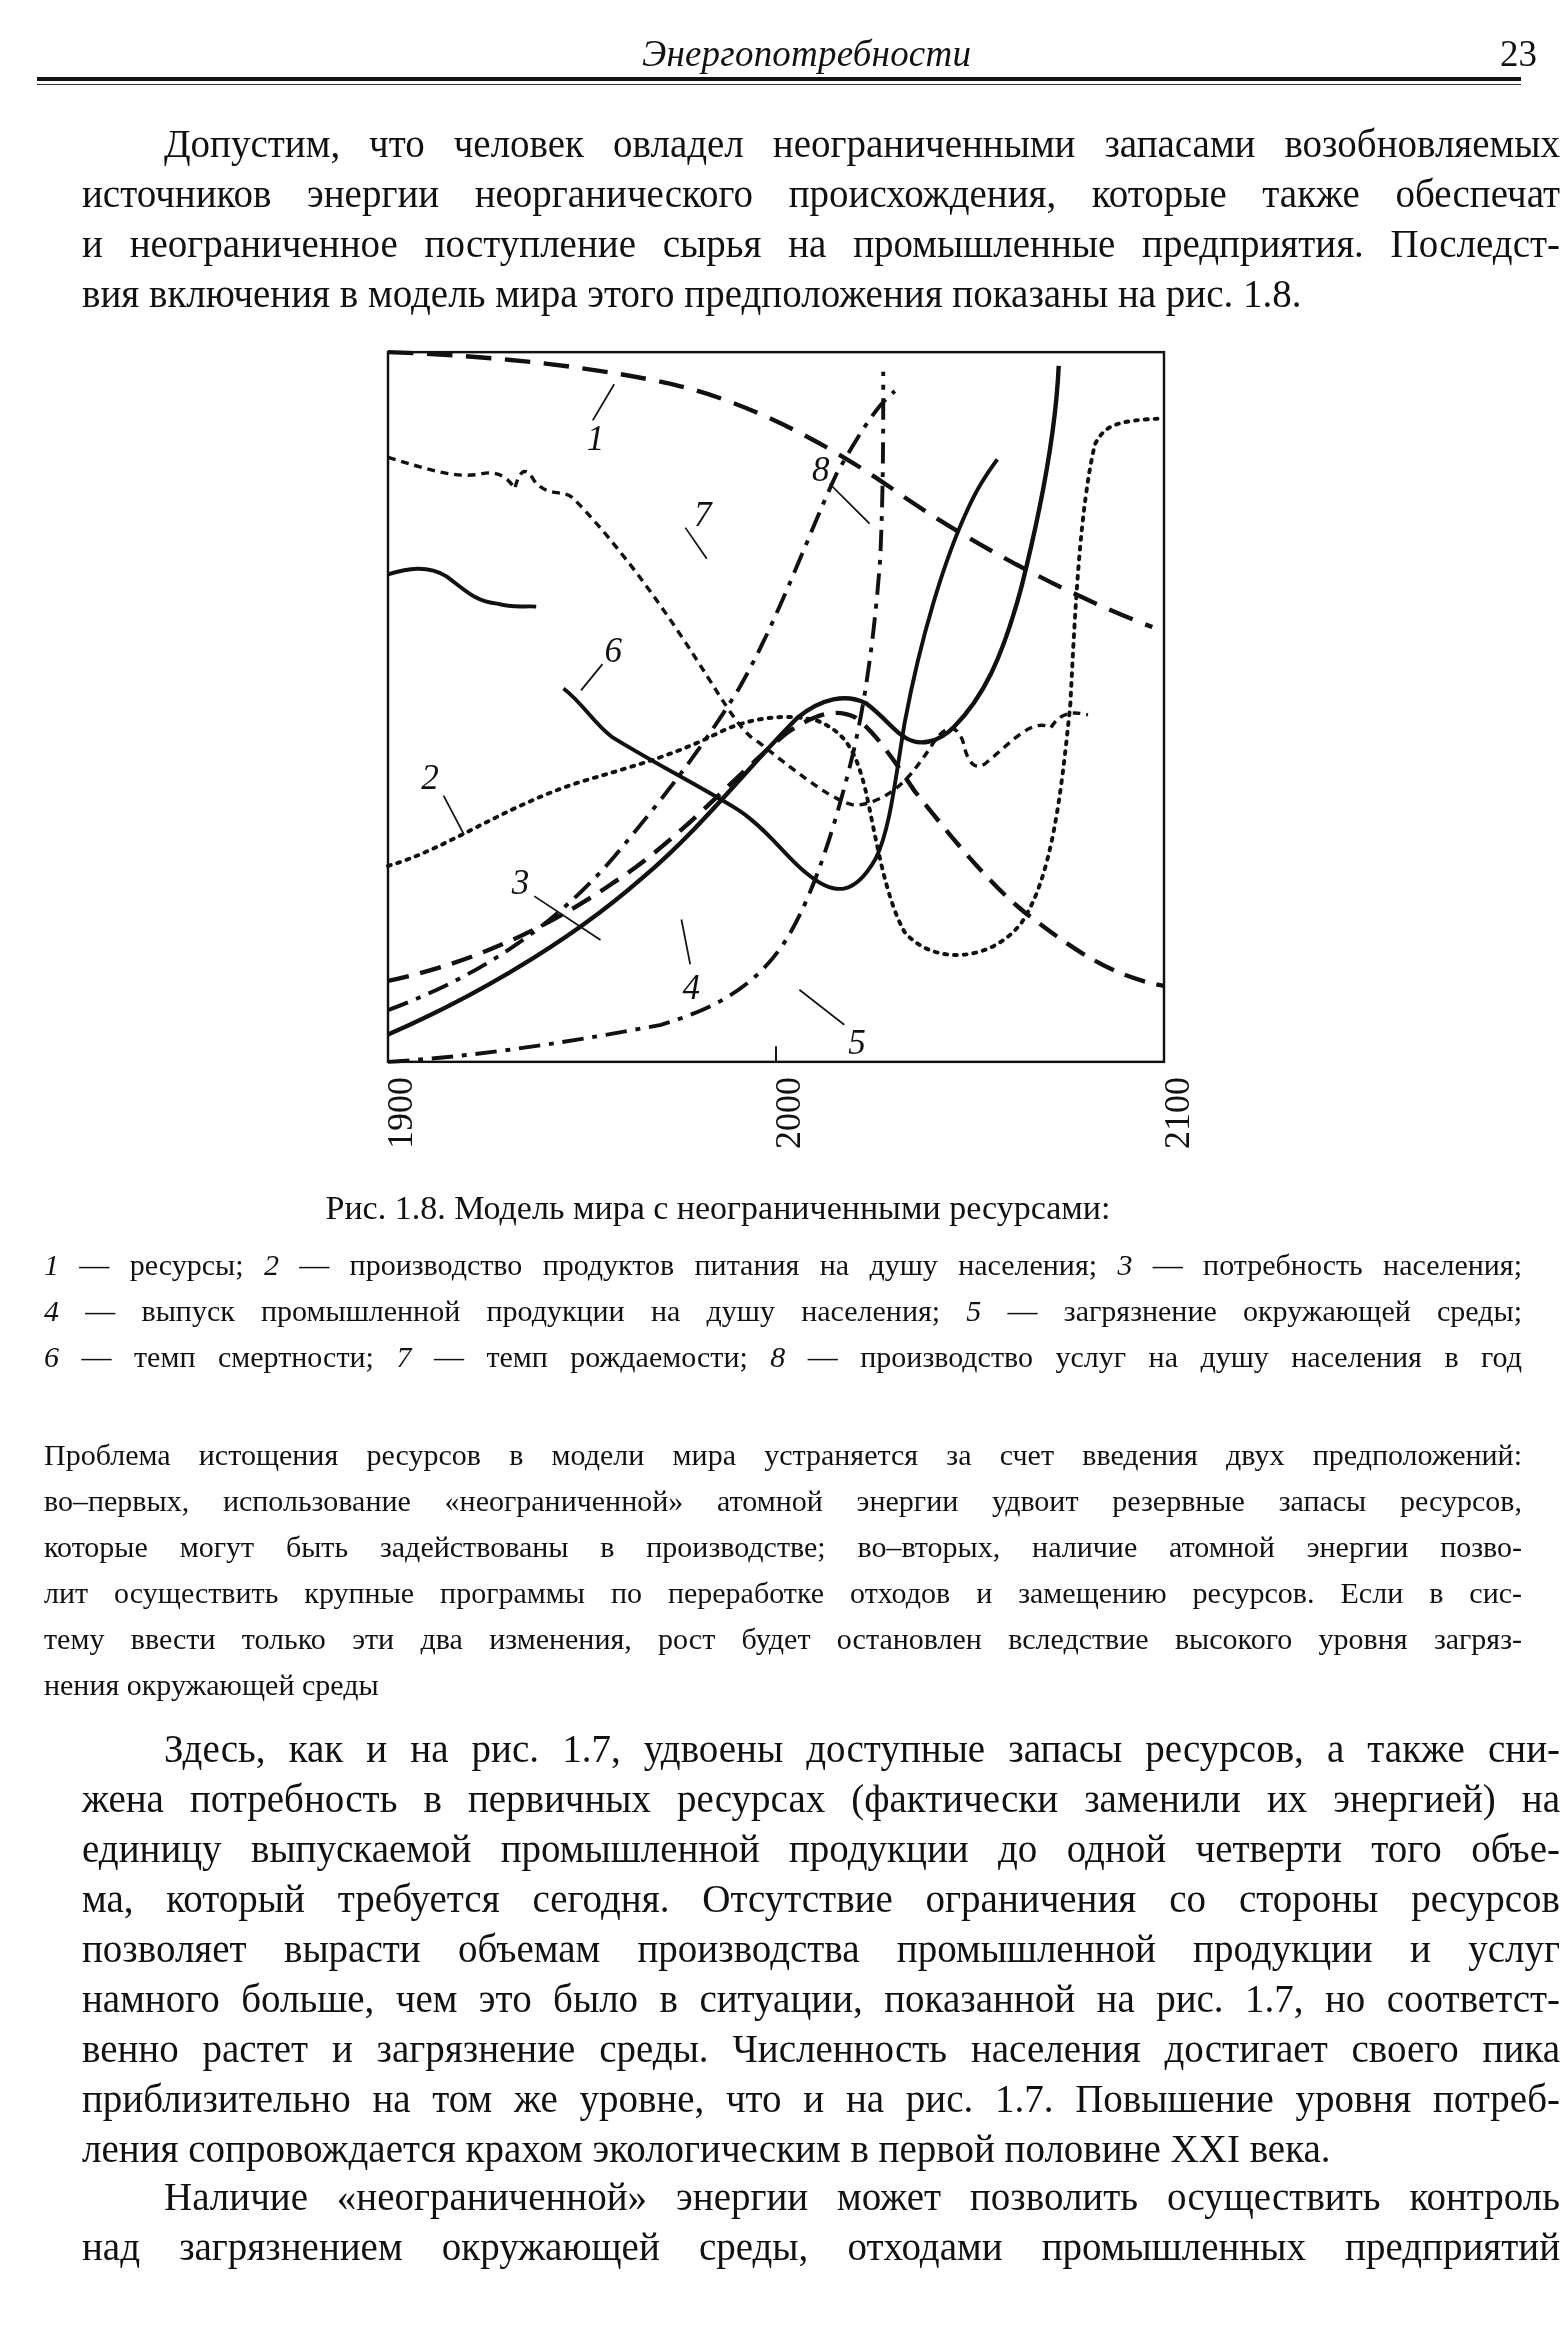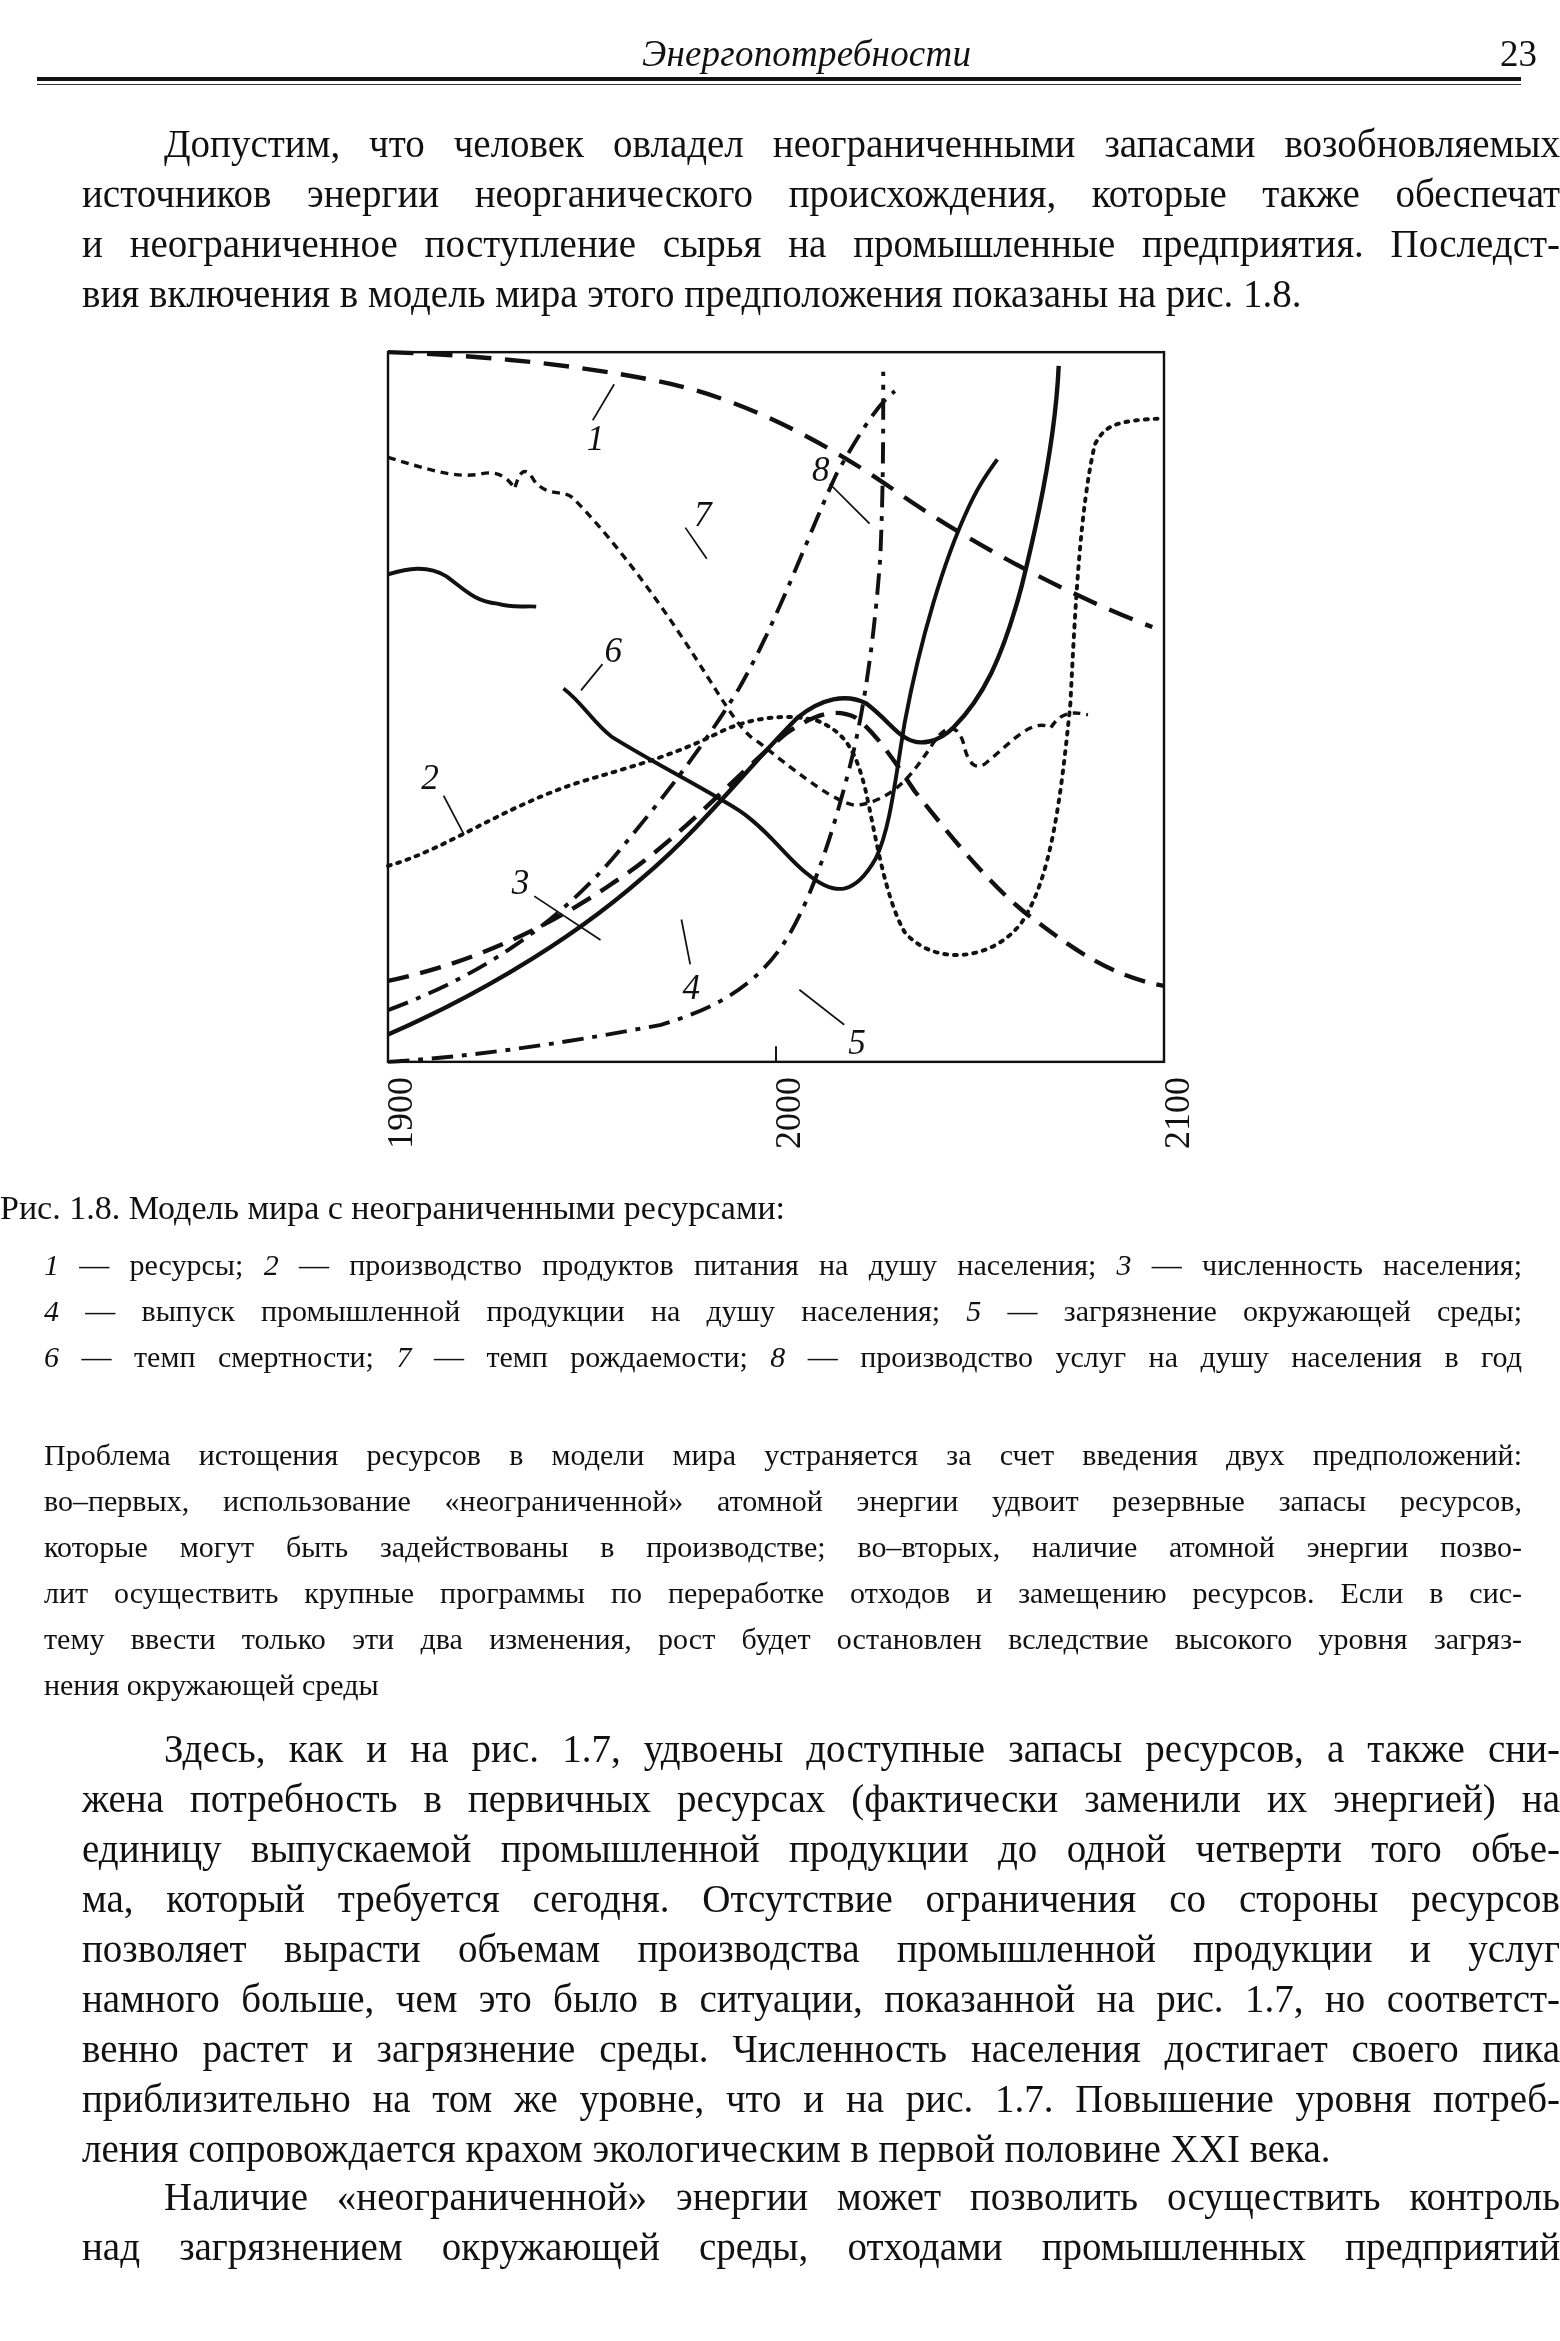--- a/index.html
+++ b/index.html
@@ -11,21 +11,21 @@
   .rule-thick { position: absolute; left: 0; top: 59px; width: 1484px; height: 4.9px; background: #111; }
   .rule-thin { position: absolute; left: 0; top: 66px; width: 1484px; height: 1px; background: #333; }
   .body-text { font-size: 39px; line-height: 50px; text-align: justify; text-align-last: left; }
   .para { left: 44px; width: 1478px; margin-left: 38px; }
   .line { display: block; white-space: nowrap; text-align: justify; text-align-last: justify; }
   .line.last { text-align-last: left; }
   .indent { padding-left: 82px; }
   .figure { left: 388px; top: 352px; width: 776px; height: 710px; }
   .figure svg { overflow: visible; }
   .axis-label { position: absolute; font-size: 36px; line-height: 36px; transform-origin: left top; transform: rotate(-90deg); white-space: nowrap; }
-  .fig-caption-title { left: 0; width: 1436px; top: 1186px; font-size: 34px; line-height: 43px; }
+  .fig-caption-title { left: 0; width: 1436px; top: 1186px; text-align: center; font-size: 34px; line-height: 43px; }
   .caption { left: 44px; width: 1478px; top: 1242px; font-size: 30px; line-height: 46px; }
   .note { left: 44px; width: 1478px; top: 1432px; font-size: 30px; line-height: 46px; }
   .curve-label { font-family: "Liberation Serif", serif; font-style: italic; font-size: 36px; fill: #111; }
 </style>
 </head>
 <body>
 
 <div class="abs running-head">
   <span class="running-title">Энергопотребности</span>
   <span class="page-number">23</span>
@@ -100,21 +100,21 @@
 </div>
 
 <span class="abs axis-label" style="left:382px; top:1149px;">1900</span>
 <span class="abs axis-label" style="left:770px; top:1149px;">2000</span>
 <span class="abs axis-label" style="left:1159px; top:1149px;">2100</span>
 
 <div class="abs fig-caption-title">Рис. 1.8. Модель мира с неограниченными ресурсами:</div>
 
 <div class="abs caption">
   <span class="line">
-    <i>1</i><span> — ресурсы; </span><i>2</i><span> — производство продуктов питания на душу населения; </span><i>3</i><span> — численность населения;</span>
+    <i>1</i><span> — ресурсы; </span><i>2</i><span> — производство продуктов питания на душу населения; </span><i>3</i><span> — потребность населения;</span>
   </span>
   <span class="line">
     <i>4</i><span> — выпуск промышленной продукции на душу населения; </span><i>5</i><span> — загрязнение окружающей среды;</span>
   </span>
   <span class="line">
     <i>6</i><span> — темп смертности; </span><i>7</i><span> — темп рождаемости; </span><i>8</i><span> — производство услуг на душу населения в год</span>
   </span>
 </div>
 
 <div class="abs note">

